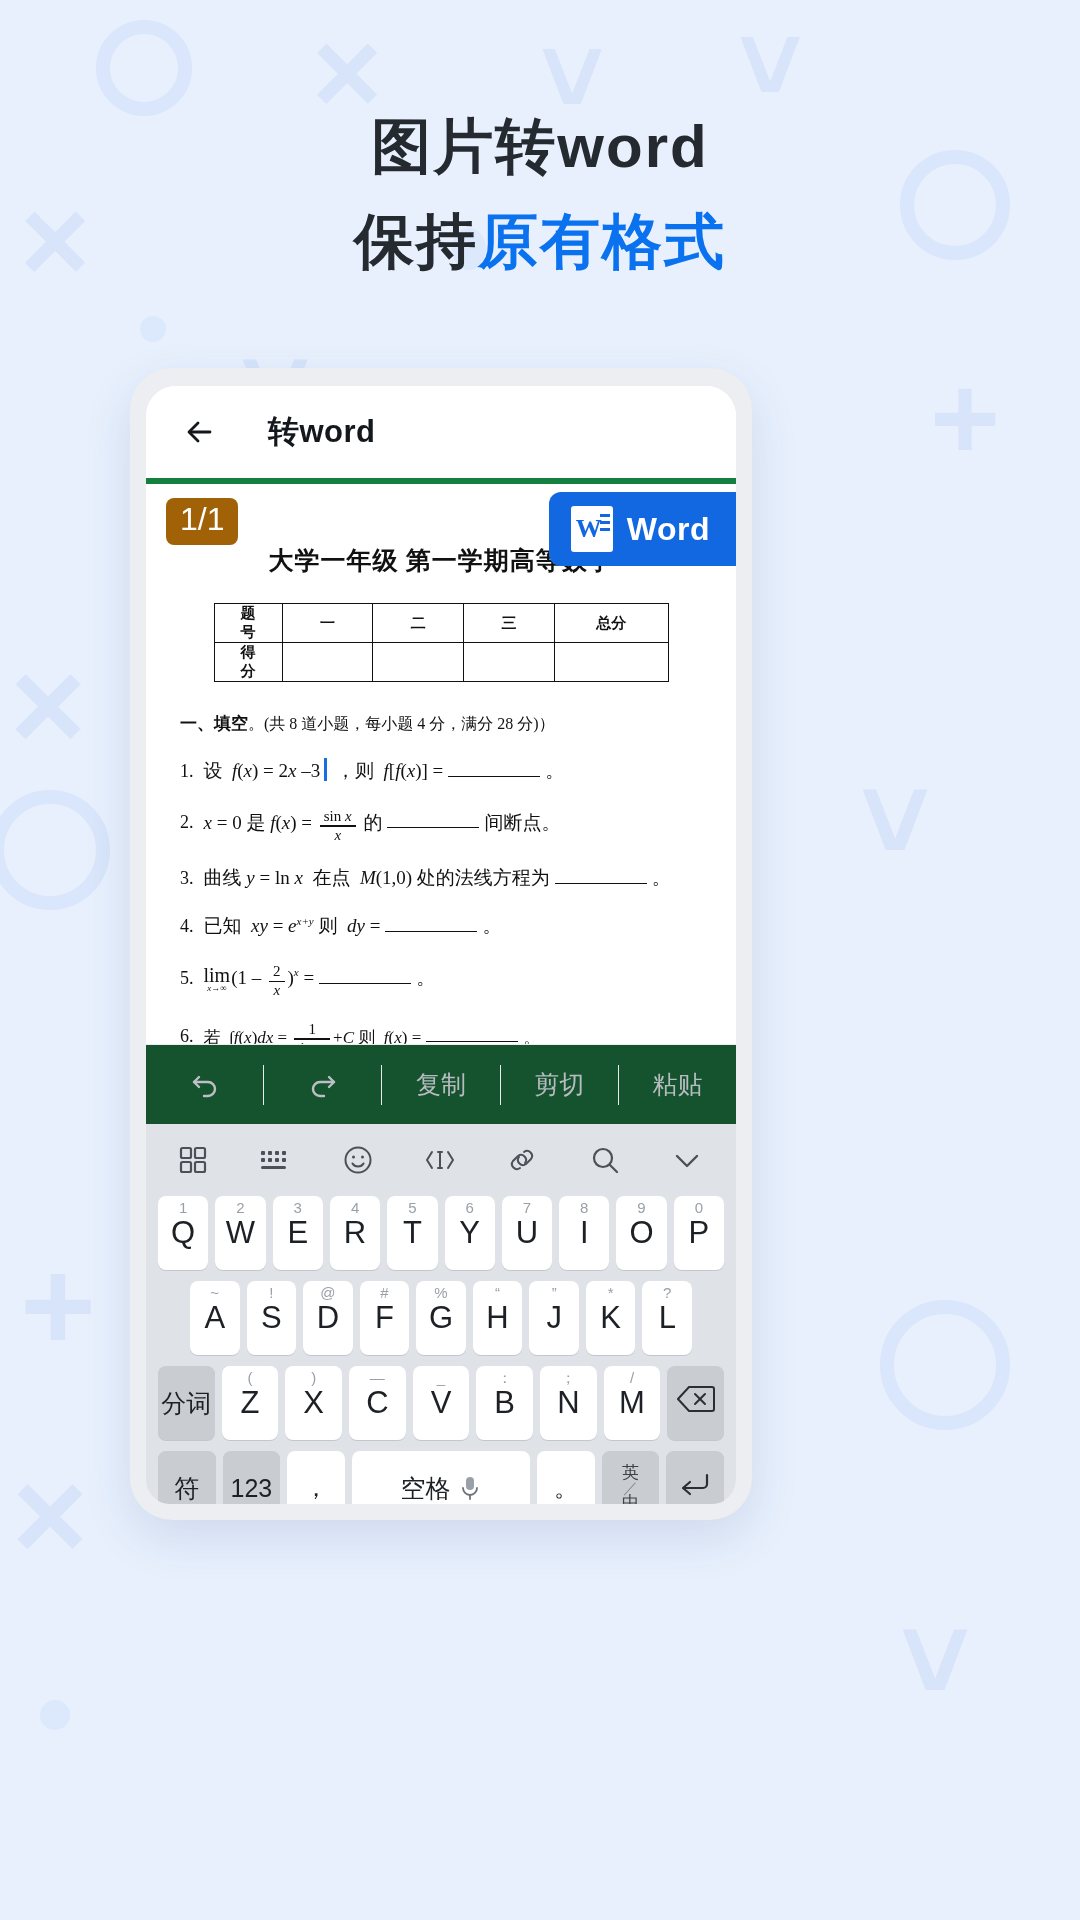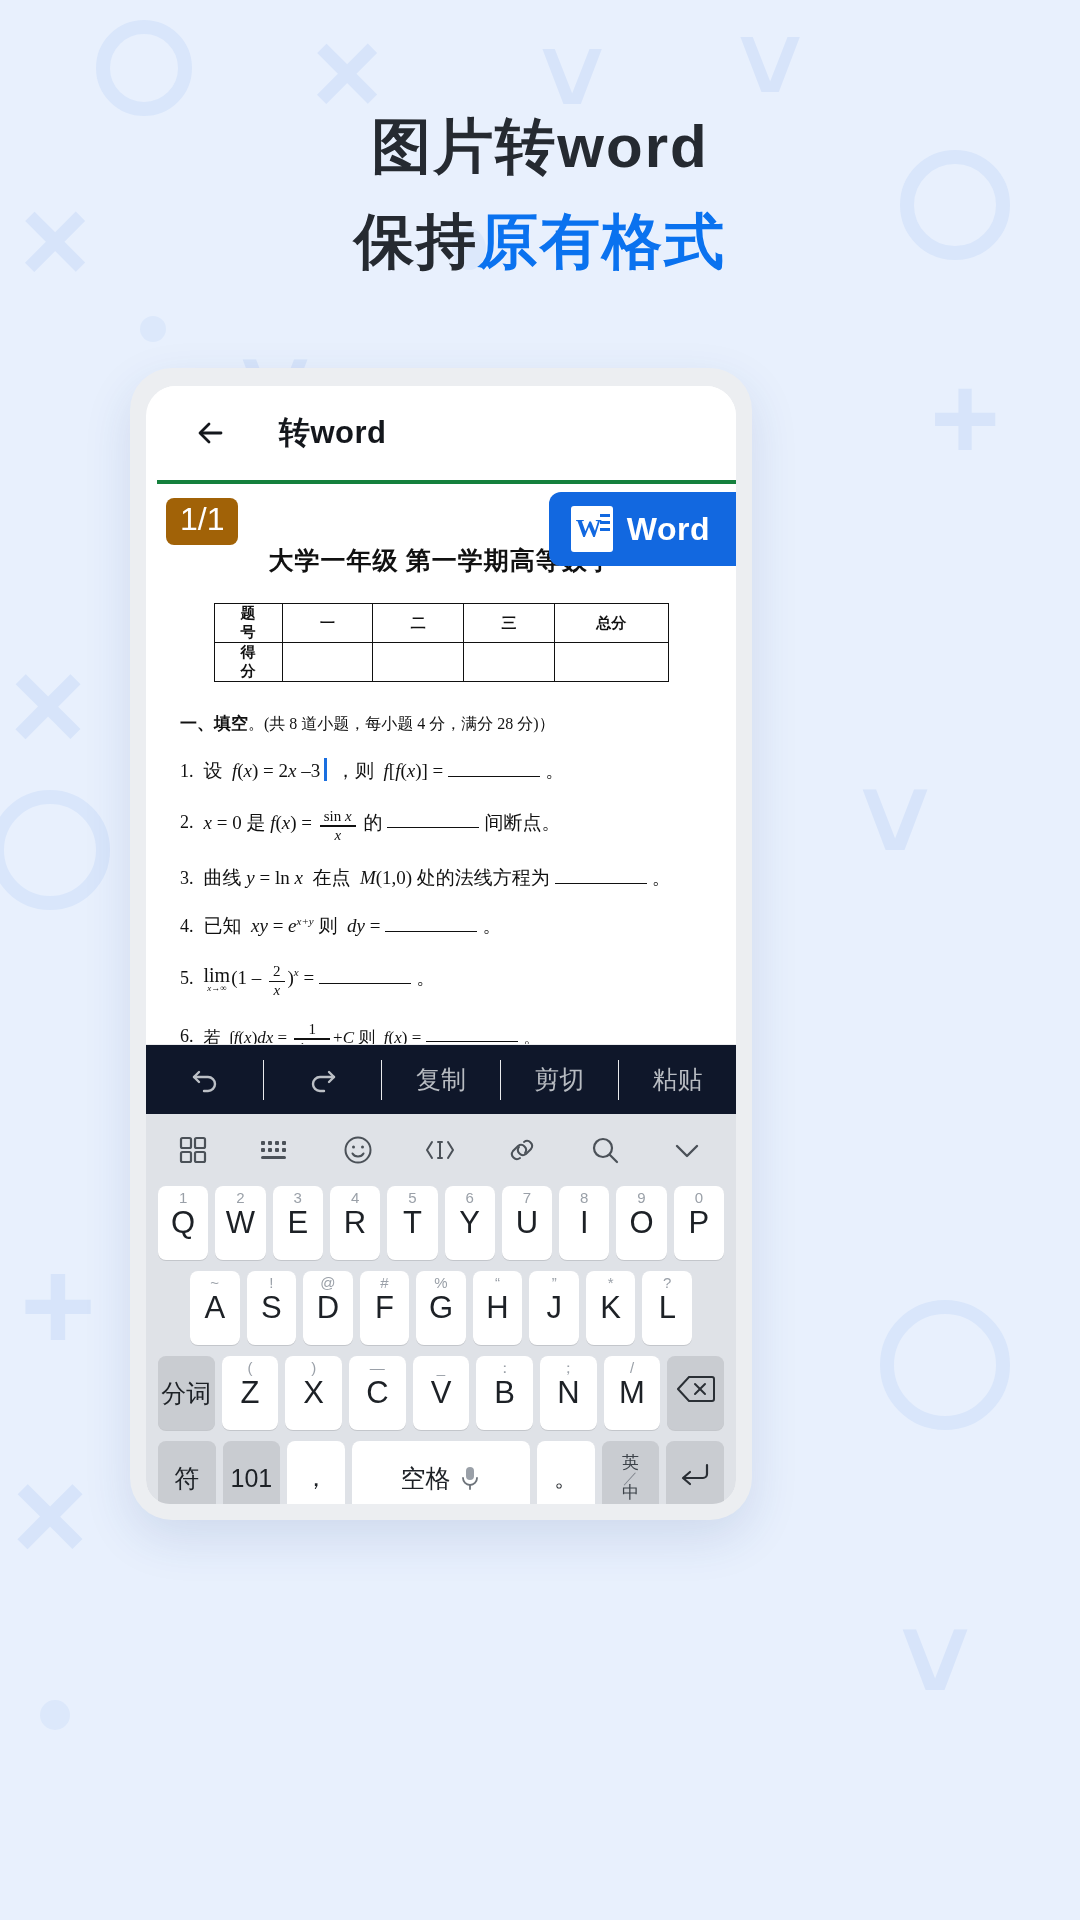--- a/index.html
+++ b/index.html
@@ -63,23 +63,22 @@
     flex-direction: column;
   }
 
   
   .appbar {
     height: 98px;
     background: #fff;
     display: flex;
     align-items: center;
     padding-left: 34px;
-    border-bottom: 4px solid #15803d;
+    border-bottom: 6px solid #15803d;
     flex: 0 0 auto;
-    margin-left: 11px;
   }
   .back-arrow { width: 40px; height: 40px; position: relative; }
   .back-arrow svg { display: block; }
   .appbar-title {
     margin-left: 48px;
     font-size: 31px;
     font-weight: 600;
     color: #14171c;
     letter-spacing: .5px;
   }
@@ -182,22 +181,22 @@
   .sup { font-size: 11px; vertical-align: super; font-style: italic; }
   .sub { font-size: 10px; vertical-align: sub; }
   .caret { display: inline-block; width: 3px; height: 23px; background: #1a6fe0; vertical-align: -4px; margin: 0 4px; }
   .limwrap { display: inline-flex; flex-direction: column; align-items: center; vertical-align: middle; margin-right: 1px; }
   .limwrap .lm { font-size: 20px; line-height: 1; }
   .limwrap .lb { font-size: 9px; line-height: 1; margin-top: -1px; }
 
   
   .edittool {
     flex: 0 0 auto;
-    height: 70px;
-    background: #0f172a;
+    height: 80px;
+    background: #14532d;
     border-top: 1px solid #ebecee;
     display: flex;
     align-items: center;
   }
   .edittool .cell {
     flex: 1;
     display: flex; align-items: center; justify-content: center;
     color: #b8bcc2;
     font-size: 25px;
     height: 40px;
@@ -605,21 +604,21 @@
               <path d="M12 3 L35 3 a2 2 0 0 1 2 2 v20 a2 2 0 0 1 -2 2 L12 27 L1 15 Z"></path>
               <path d="M18 10 L28 20"></path>
                 <path d="M28 10 L18 20"></path>
             </svg>
           </span>
         </div>
       </div>
 
       <div class="kb-row row4">
         <div class="key sym">符</div>
-        <div class="key sym">101</div>
+        <div class="key sym">123</div>
         <div class="key small">，</div>
         <div class="key space">
           <span>空格</span>
           <span class="mic">
             <svg width="20" height="26" viewBox="0 0 20 26" fill="none" stroke="#6d737a" stroke-width="1.8" stroke-linecap="round">
               <rect x="6" y="2" width="8" height="13" rx="4" fill="#9aa0a8" stroke="none"></rect>
               <path d="M3 13 a7 7 0 0 0 14 0"></path>
                 <path d="M10 20 v4"></path>
             </svg>
           </span>

